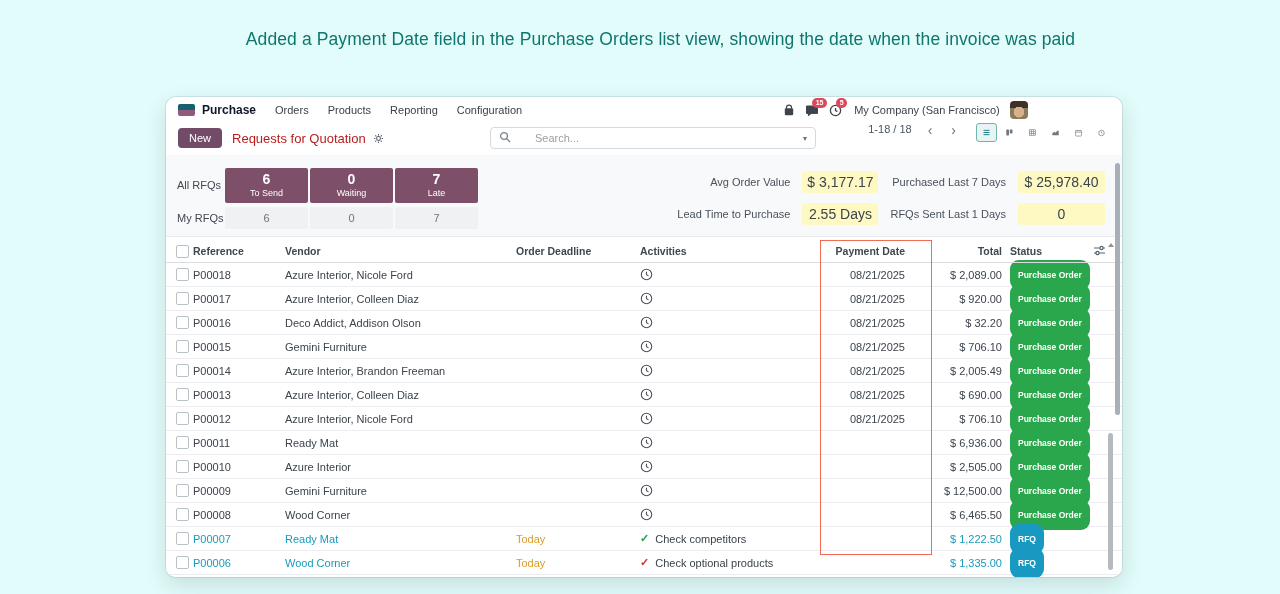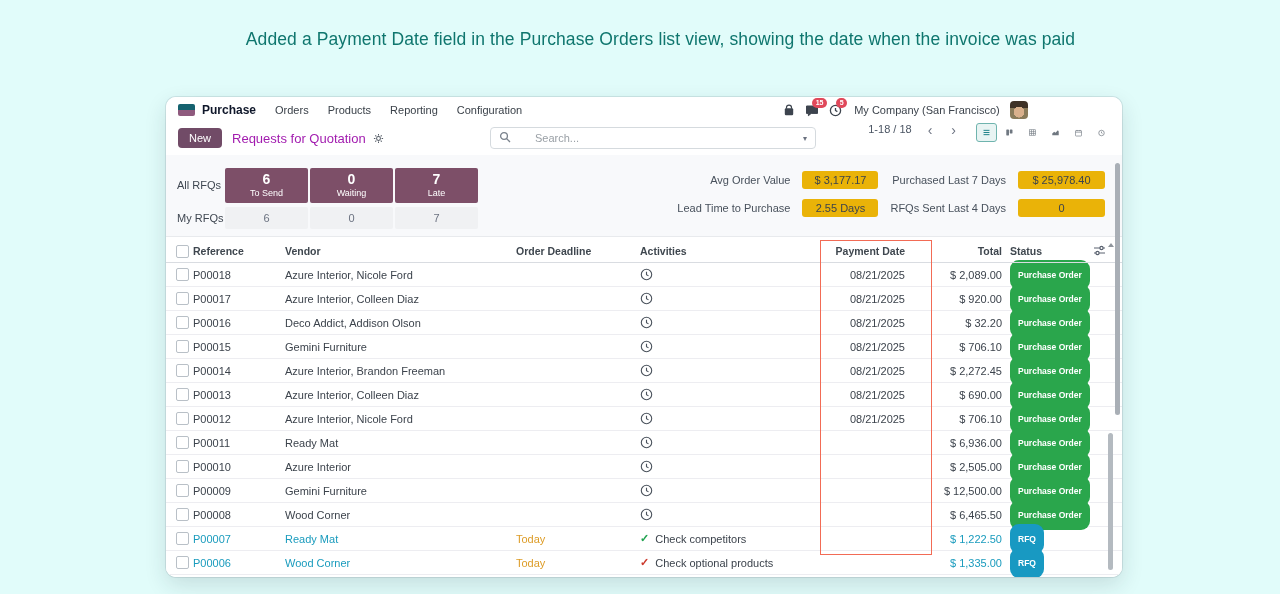--- a/index.html
+++ b/index.html
@@ -33,21 +33,21 @@
       radial-gradient(circle at 50% 62%, #d9b08c 0 37%, rgba(0,0,0,0) 38%),
       linear-gradient(180deg,#3e3227 0 40%,#8a7b5a 40%);
   }
   .userbox{display:flex;flex-direction:column;line-height:1.15;margin-top:45px;}
   .user-name{font-size:10px;color:#3c434c;}
   .db-chip{display:flex;align-items:center;gap:3px;background:#fbf0cd;border-radius:2px;padding:0 3px;text-align:right;}
   .db-text{font-family:"DejaVu Sans Mono", monospace;font-size:8.5px;color:#e2703a;}
   
   .controlpanel{position:absolute;top:26px;left:0;right:0;height:30px;display:flex;align-items:center;padding:0 12px;background:#fff;}
   .new-btn{background:#714B67;color:#fff;font-size:11px;font-weight:400;padding:4px 11px;border-radius:4px;border:none;cursor:pointer;}
-  .breadcrumb{font-size:13px;color:#a21caf;margin-left:10px;}
+  .breadcrumb{font-size:13px;color:#b91c1c;margin-left:10px;}
   .cog{margin-left:7px;display:flex;align-items:center;cursor:pointer;}
   .searchbox{position:absolute;left:324px;top:4px;width:308px;height:20px;border:1px solid #d5dade;border-radius:4px;display:flex;align-items:center;padding:0 8px;gap:22px;background:#fff;}
   .searchbox input{flex:1;border:none;outline:none;font-size:11px;color:#555;background:transparent;font-family:"Liberation Sans",sans-serif;}
   .searchbox input::placeholder{color:#9aa0a6;}
   .search-caret{color:#6b7280;font-size:8px;}
   .cp-right{position:absolute;right:10px;top:0;height:30px;display:flex;align-items:flex-start;gap:13px;}
   .pager-text{font-size:11px;color:#4b5563;}
   .pager-btn{font-size:14px;color:#6b7280;background:none;border:none;cursor:pointer;padding:0 3px;line-height:1;}
   .viewswitch{display:flex;gap:2px;margin-left:4px;}
   .vbtn{width:21px;height:19px;display:flex;align-items:center;justify-content:center;border-radius:3px;border:1px solid transparent;background:none;cursor:pointer;}
@@ -58,21 +58,21 @@
   .lbl-all{top:24px;}
   .lbl-my{top:57px;}
   .dash-btns{position:absolute;left:59px;top:13px;display:flex;gap:2px;}
   .dash-btn{width:83px;height:35px;background:#7d4f68;color:#fff;display:flex;flex-direction:column;align-items:center;justify-content:center;border:none;border-radius:2px;cursor:pointer;}
   .dash-btn .cnt{font-size:14px;font-weight:700;line-height:1.1;}
   .dash-btn .lbl{font-size:9px;line-height:1.2;}
   .my-cells{position:absolute;left:59px;top:52px;display:flex;gap:2px;}
   .my-cell{width:83px;height:22px;background:#f0f1f3;color:#6b7280;font-size:11px;display:flex;align-items:center;justify-content:center;border-radius:2px;cursor:pointer;}
   .kpis{position:absolute;right:17px;top:16px;display:grid;grid-template-columns:auto 76px auto 87px;column-gap:12px;row-gap:10px;align-items:center;}
   .kpi-label{font-size:11px;color:#48515c;text-align:right;}
-  .kpi-value{background:#eab308;border-radius:3px;font-size:11px;color:#3c434c;text-align:center;padding:3px 0;}
+  .kpi-value{background:#fef9c3;border-radius:3px;font-size:14px;color:#3c434c;text-align:center;padding:3px 0;}
   
   .tablewrap{position:absolute;top:143px;left:0;right:0;bottom:0;overflow:hidden;background:#fff;}
   .thead{display:flex;height:22px;align-items:center;font-size:10.5px;font-weight:700;color:#3f474f;border-bottom:1px solid #d9dce1;position:relative;}
   .trow{display:flex;height:23px;align-items:center;font-size:11px;color:#3c434c;border-bottom:1px solid #ededf1;background:#fff;}
   .cell{display:flex;align-items:center;height:100%;box-sizing:border-box;}
   .c-check{width:24px;}
   .c-ref{width:95px;padding-left:3px;}
   .c-vendor{width:231px;}
   .c-deadline{width:124px;}
   .c-activities{width:180px;gap:6px;}
@@ -237,21 +237,21 @@
       <span class="my-cell">0</span>
       <span class="my-cell">7</span>
     </div>
     <div class="kpis">
       <span class="kpi-label">Avg Order Value</span>
       <span class="kpi-value">$ 3,177.17</span>
       <span class="kpi-label">Purchased Last 7 Days</span>
       <span class="kpi-value">$ 25,978.40</span>
       <span class="kpi-label">Lead Time to Purchase</span>
       <span class="kpi-value">2.55 Days</span>
-      <span class="kpi-label">RFQs Sent Last 4 Days</span>
+      <span class="kpi-label">RFQs Sent Last 1 Days</span>
       <span class="kpi-value">0</span>
     </div>
   </div>
 
   <div class="tablewrap">
     <div class="thead">
       <div class="cell c-check">
           <span class="cb"></span>
         </div>
       <div class="cell c-ref">Reference</div>
@@ -363,21 +363,21 @@
           <div class="cell c-deadline"></div>
           <div class="cell c-activities">
             <span style="display:flex">
               <svg width="13" height="13" viewBox="0 0 14 14" fill="none" stroke="#4b535d" stroke-width="1.2">
                 <circle cx="7" cy="7" r="5.6"></circle>
                 <path d="M7 4v3.2l2.2 1.3"></path>
               </svg>
             </span>
           </div>
           <div class="cell c-payment">08/21/2025</div>
-          <div class="cell c-total tot">$ 2,272.45</div>
+          <div class="cell c-total tot">$ 2,005.49</div>
           <div class="cell c-status">
             <span class="sbadge b-po">Purchase Order</span>
           </div>
         </div>
         <div class="trow">
           <div class="cell c-check">
             <span class="cb"></span>
           </div>
           <div class="cell c-ref ref">P00013</div>
           <div class="cell c-vendor vend">Azure Interior, Colleen Diaz</div>

